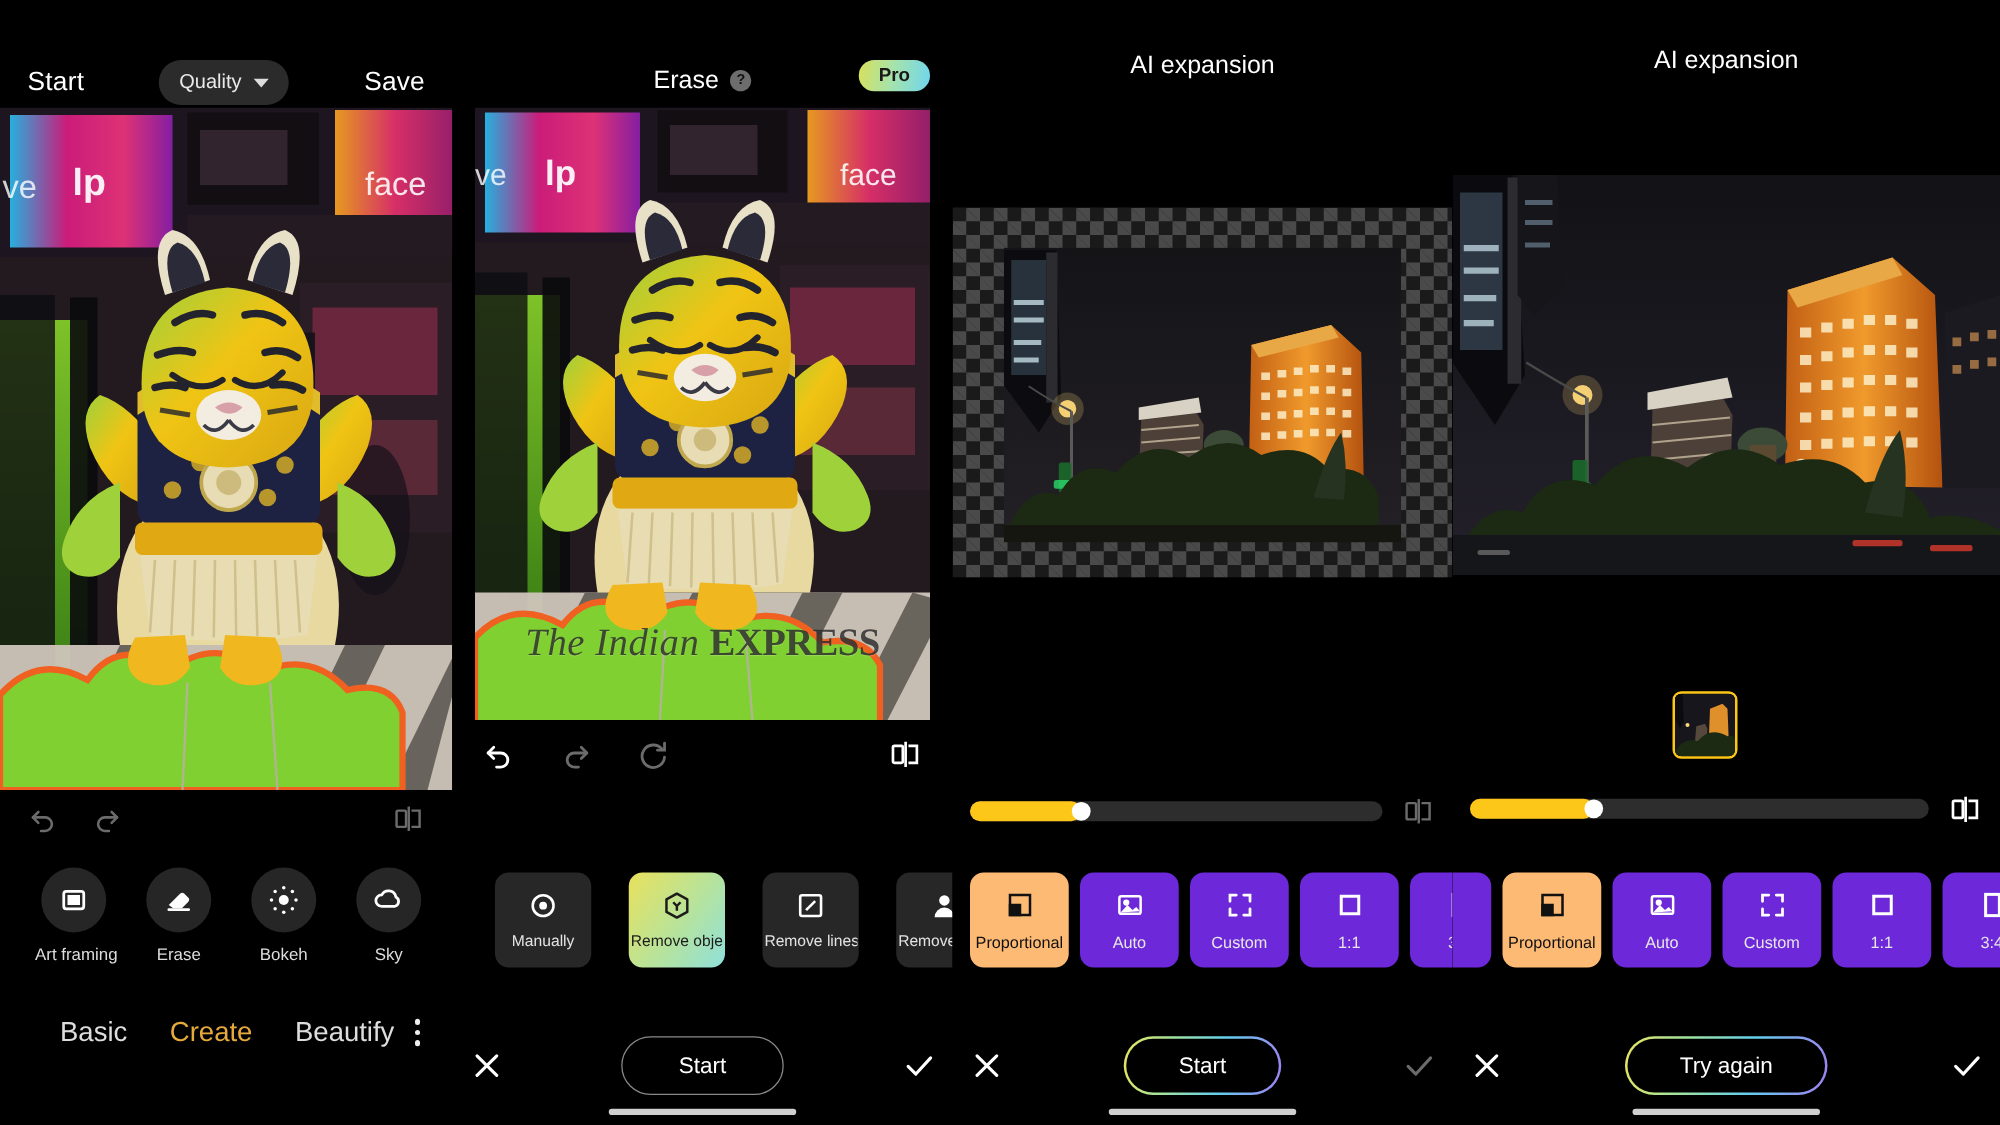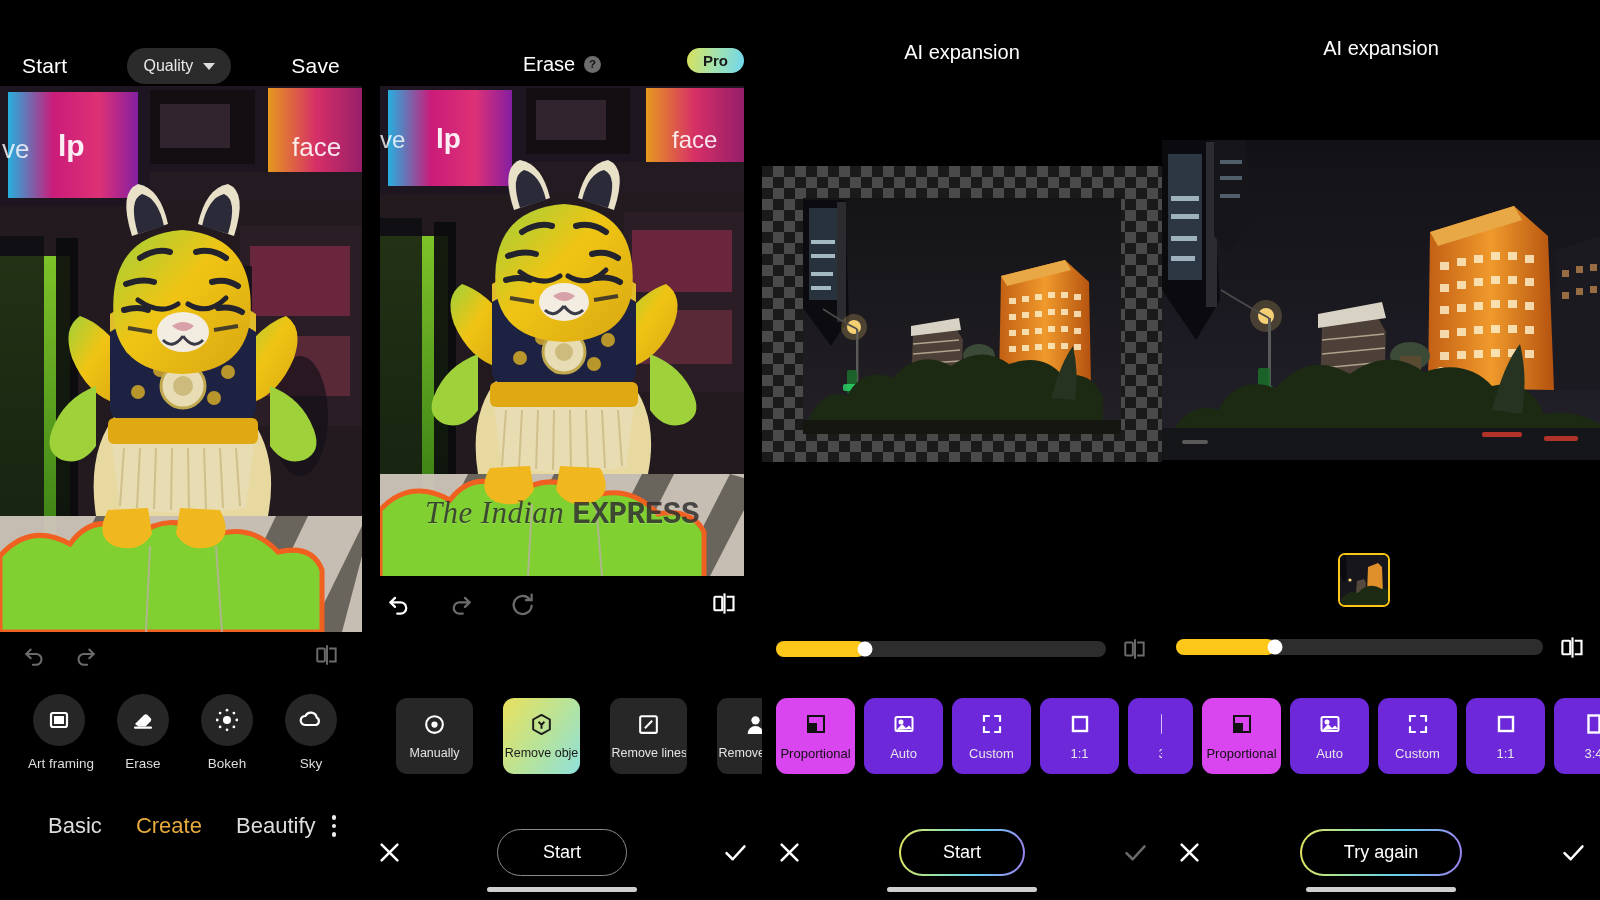--- a/index.html
+++ b/index.html
@@ -79,21 +79,21 @@
     color: #1a1a1a; font-size: 15px; border-radius: 14px;
     padding: 4px 16px;
     font-weight: bold;
   }
   .p2-photo { position: absolute; top: 86px; left: 18px; width: 364px; height: 490px; overflow: hidden; }
   .watermark {
     position: absolute; bottom: 44px; left: 0; width: 364px; text-align: center;
     font-family: "Liberation Serif", serif; font-size: 31px; color: rgba(40,40,40,.82);
     letter-spacing: .4px; text-shadow: 0 1px 1px rgba(255,255,255,.22);
   }
-  .watermark b { font-family: Liberation Mono, monospace; font-weight: bold; letter-spacing: -.5px; }
+  .watermark b { font-family: Liberation Serif, serif; font-weight: bold; letter-spacing: -.5px; }
   .watermark i { font-style: italic; }
 
   .p2-histrow {
     position: absolute; top: 580px; left: 18px; width: 364px; height: 46px;
     display: flex; align-items: center; padding: 0 6px;
   }
   .p2-histrow .sp { flex: 1 }
   .p2-histrow .gapsm { width: 34px; }
 
   .modes {
@@ -160,21 +160,21 @@
     position: absolute; top: 50%; transform: translate(-50%,-50%);
     width: 15px; height: 15px; border-radius: 50%; background: #fff;
   }
 
   .ratios { position: absolute; top: 698px; left: 0; width: 100%; height: 82px; display: flex; gap: 9px; }
   .ratio {
     width: 79px; height: 76px; border-radius: 11px; background: #6d28d9;
     display: flex; flex-direction: column; align-items: center; justify-content: center;
     gap: 10px; flex: none;
   }
-  .ratio.sel { background: #d946ef; }
+  .ratio.sel { background: #fdba74; }
   .ratio .rlab { font-size: 13px; color: #e6e6e6; white-space: nowrap; }
   .ratio.sel .rlab { color: #111; }
 
   .thumbprev {
     position: absolute; top: 553px; left: 176px; width: 52px; height: 54px;
     border: 2.5px solid #fdc71a; border-radius: 7px; overflow: hidden;
   }
 
   svg { display: block; }
   .dim { opacity: .42; }

